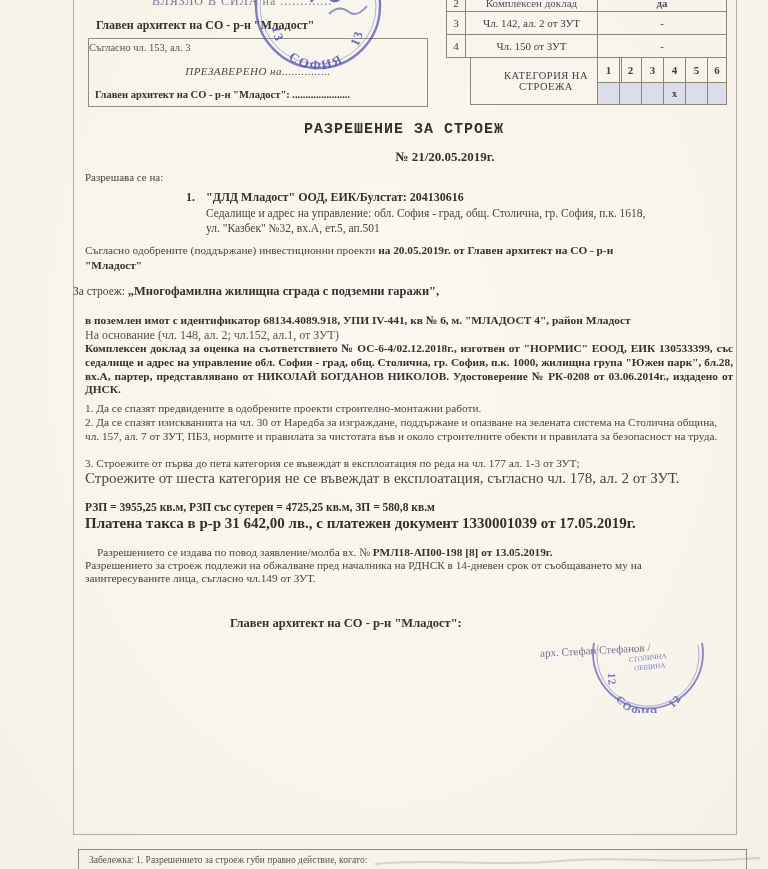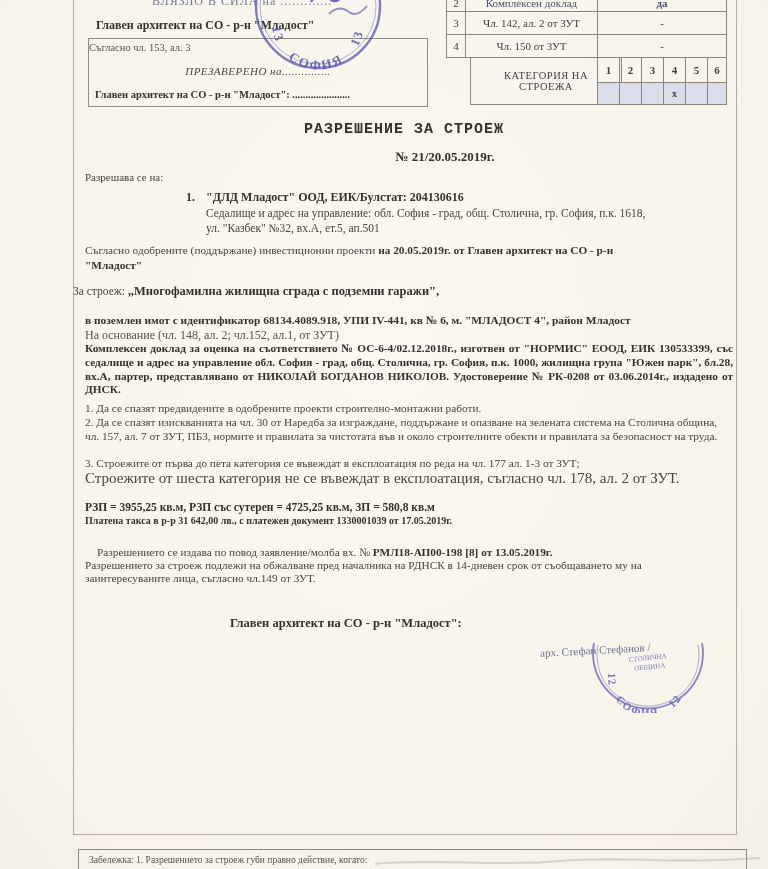--- a/index.html
+++ b/index.html
@@ -116,21 +116,21 @@
   <div class="abs" style="left:85px;top:328px;font-size:12px;color:#55524c;">На основание (чл. 148, ал. 2; чл.152, ал.1, от ЗУТ)</div>
 
   <div class="abs b" style="left:85px;top:342px;width:648px;font-size:11.3px;line-height:13.8px;text-align:justify;">Комплексен доклад за оценка на съответствието № ОС-6-4/02.12.2018г., изготвен от "НОРМИС" ЕООД, ЕИК 130533399, със седалище и адрес на управление обл. София - град, общ. Столична, гр. София, п.к. 1000, жилищна група "Южен парк", бл.28, вх.А, партер, представлявано от НИКОЛАЙ БОГДАНОВ НИКОЛОВ. Удостоверение № РК-0208 от 03.06.2014г., издадено от ДНСК.</div>
 
   <div class="abs" style="left:85px;top:402px;font-size:11.3px;">1. Да се спазят предвидените в одобрените проекти строително-монтажни работи.</div>
   <div class="abs" style="left:85px;top:416px;width:640px;font-size:11.3px;line-height:13.6px;">2. Да се спазят изискванията на чл. 30 от Наредба за изграждане, поддържане и опазване на зелената система на Столична община, чл. 157, ал. 7 от ЗУТ, ПБЗ, нормите и правилата за чистотата във и около строителните обекти и правилата за безопасност на труда.</div>
   <div class="abs" style="left:85px;top:457px;font-size:11.3px;">3. Строежите от първа до пета категория се въвеждат в експлоатация по реда на чл. 177 ал. 1-3 от ЗУТ;</div>
   <div class="abs" style="left:85px;top:470px;font-size:15px;">Строежите от шеста категория не се въвеждат в експлоатация, съгласно чл. 178, ал. 2 от ЗУТ.</div>
 
   <div class="abs b" style="left:85px;top:501px;font-size:11.5px;">РЗП = 3955,25 кв.м, РЗП със сутерен = 4725,25 кв.м, ЗП = 580,8 кв.м</div>
-  <div class="abs b" style="left:85px;top:515px;font-size:10px;text-align:right;">Платена такса в р-р 31 642,00 лв., с платежен документ 1330001039 от 17.05.2019г.</div>
+  <div class="abs b" style="left:85px;top:515px;font-size:15px;text-align:right;">Платена такса в р-р 31 642,00 лв., с платежен документ 1330001039 от 17.05.2019г.</div>
 
   <div class="abs" style="left:85px;top:546px;font-size:11.3px;margin-left:12px;">
     <span>Разрешението се издава по повод заявление/молба  вх. № </span><span class="b">РМЛ18-АП00-198 [8] от 13.05.2019г.</span>
   </div>
   <div class="abs" style="left:85px;top:559px;width:644px;font-size:11.3px;line-height:13px;">Разрешението за строеж подлежи на обжалване пред началника на РДНСК в 14-дневен срок от съобщаването му на заинтересуваните лица, съгласно чл.149 от ЗУТ.</div>
 
   <div class="abs b" style="left:230px;top:616px;font-size:12.5px;">Главен архитект на СО - р-н "Младост":</div>
   <div class="abs" style="left:540px;top:644px;font-size:11px;color:#6b6f93;transform:rotate(-3deg);">арх. Стефан Стефанов /</div>
 
   <svg class="abs" style="left:570px;top:598px;" width="160" height="115" viewBox="0 0 160 115">

